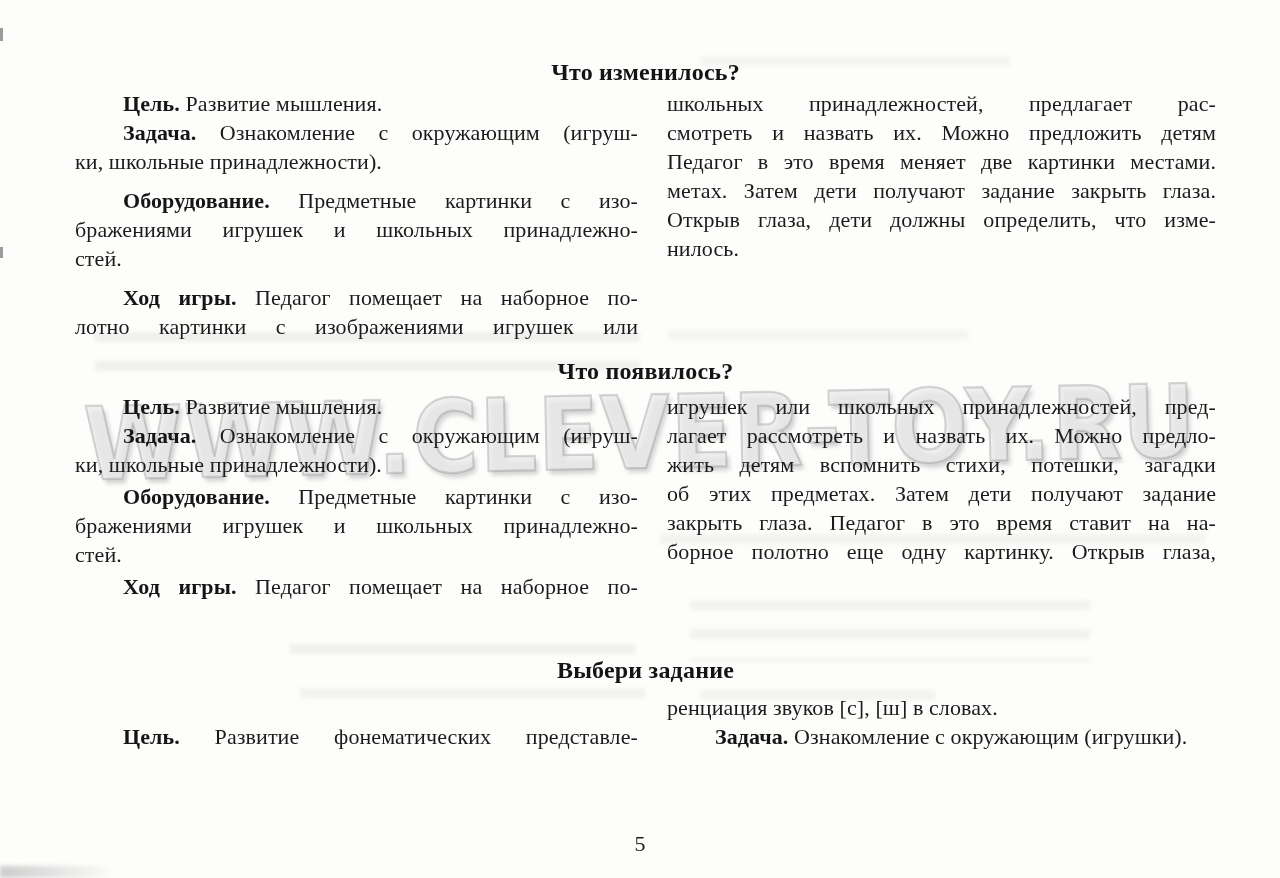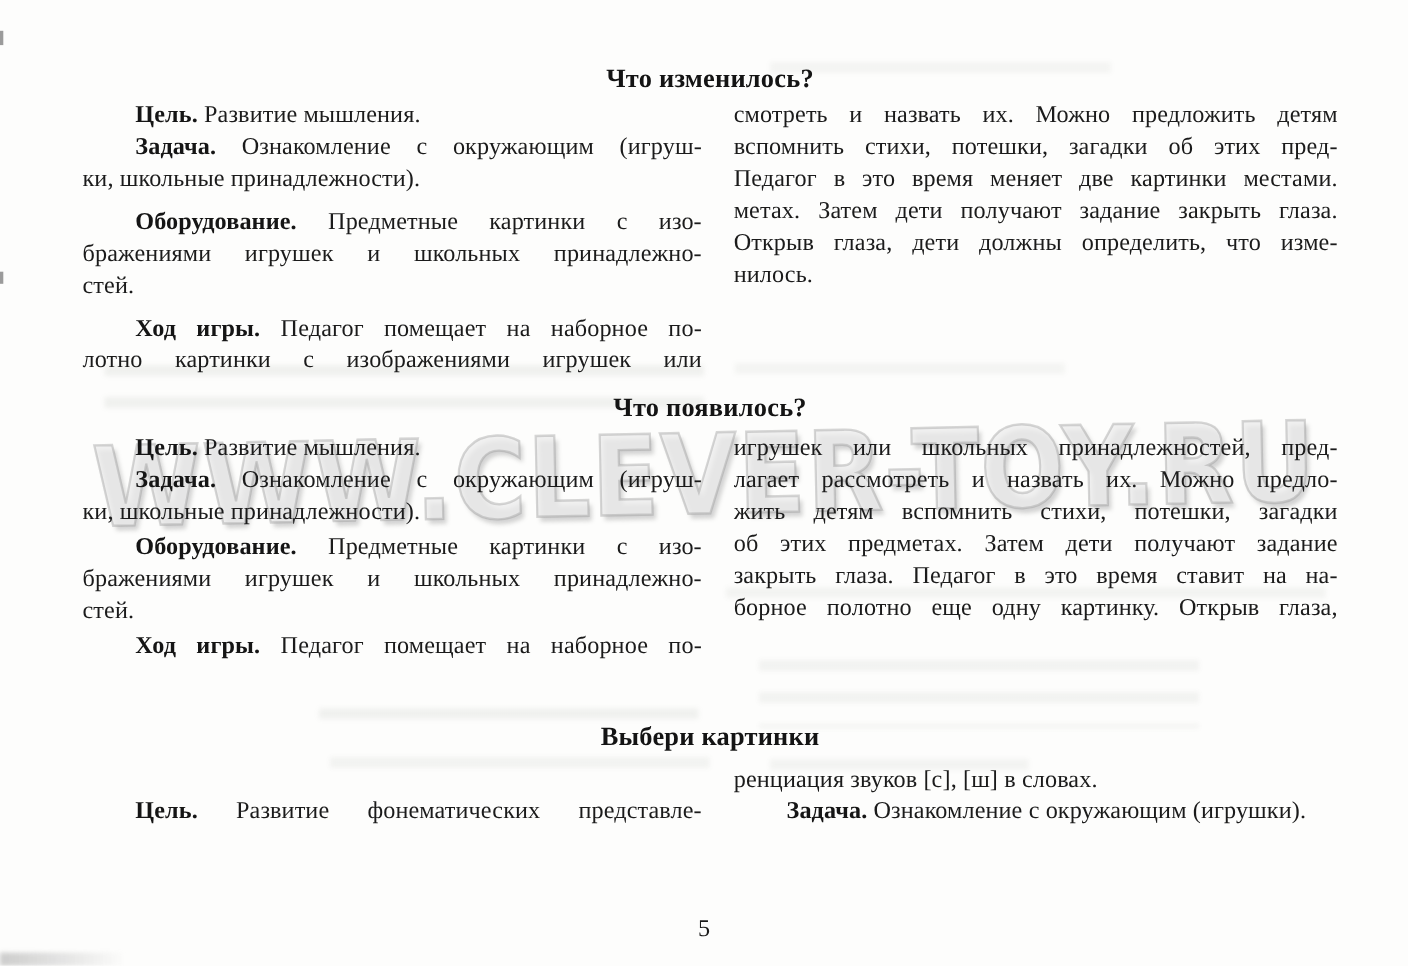--- a/index.html
+++ b/index.html
@@ -90,22 +90,22 @@
           <div class="line end indent"><b>Цель.</b> Развитие мышления.</div>
           <div class="line indent"><b>Задача.</b> Ознакомление с окружающим (игруш-</div>
           <div class="line end">ки, школьные принадлежности).</div>
           <div class="line indent gap"><b>Оборудование.</b> Предметные картинки с изо-</div>
           <div class="line">бражениями игрушек и школьных принадлежно-</div>
           <div class="line end">стей.</div>
           <div class="line indent gap"><b>Ход игры.</b> Педагог помещает на наборное по-</div>
           <div class="line">лотно картинки с изображениями игрушек или</div>
         </div>
       <div class="col right">
+          <div class="line">школьных принадлежностей, предлагает рас-</div>
           <div class="line">смотреть и назвать их. Можно предложить детям</div>
-          <div class="line">вспомнить стихи, потешки, загадки об этих пред-</div>
           <div class="line">Педагог в это время меняет две картинки местами.</div>
           <div class="line">метах. Затем дети получают задание закрыть глаза.</div>
           <div class="line">Открыв глаза, дети должны определить, что изме-</div>
           <div class="line end">нилось.</div>
         </div>
     </div>
   </section>
 
   <section class="sec sec-1">
     <h2 class="heading">Что появилось?</h2>
@@ -124,21 +124,21 @@
           <div class="line">лагает рассмотреть и назвать их. Можно предло-</div>
           <div class="line">жить детям вспомнить стихи, потешки, загадки</div>
           <div class="line">об этих предметах. Затем дети получают задание</div>
           <div class="line">закрыть глаза. Педагог в это время ставит на на-</div>
           <div class="line">борное полотно еще одну картинку. Открыв глаза,</div>
         </div>
     </div>
   </section>
 
   <section class="sec sec-2">
-    <h2 class="heading">Выбери картинки</h2>
+    <h2 class="heading">Выбери задание</h2>
     <div class="cols">
       <div class="col left">
           <div class="line indent"><b>Цель.</b> Развитие фонематических представле-</div>
         </div>
       <div class="col right">
           <div class="line end">ренциация звуков [с], [ш] в словах.</div>
           <div class="line end indent"><b>Задача.</b> Ознакомление с окружающим (игрушки).</div>
         </div>
     </div>
   </section>

